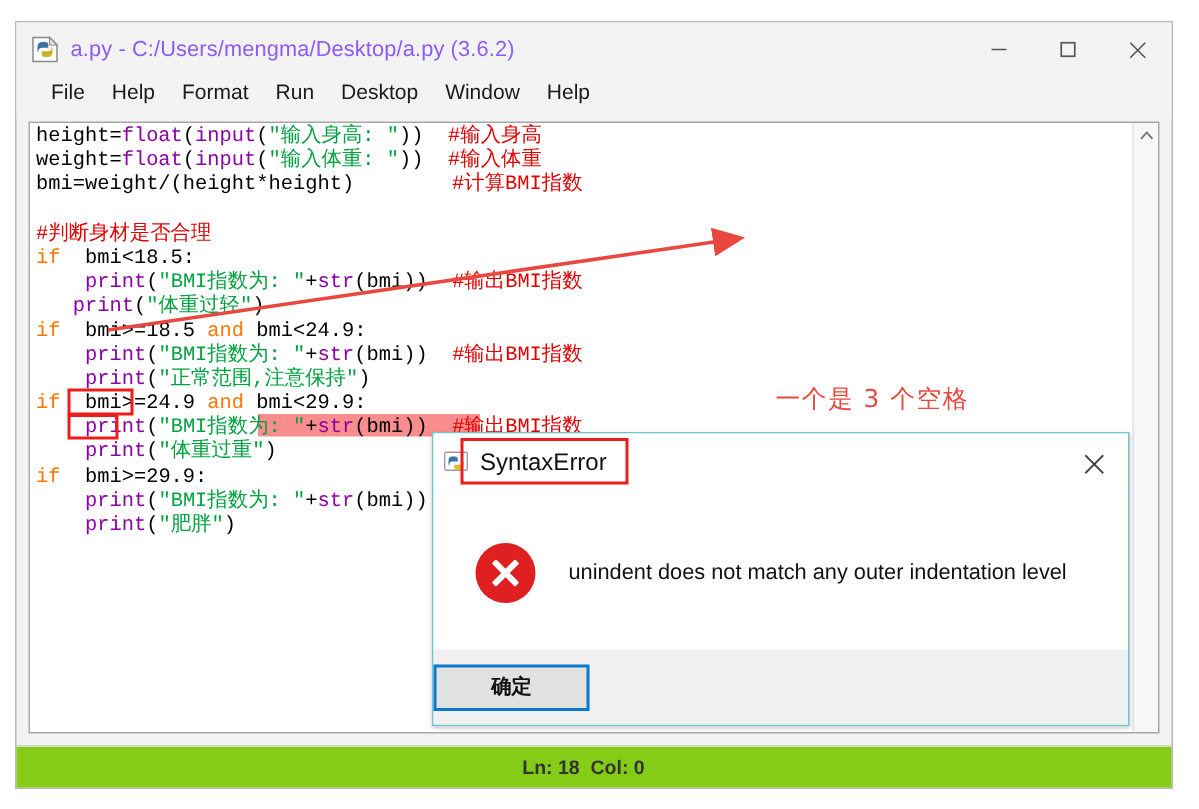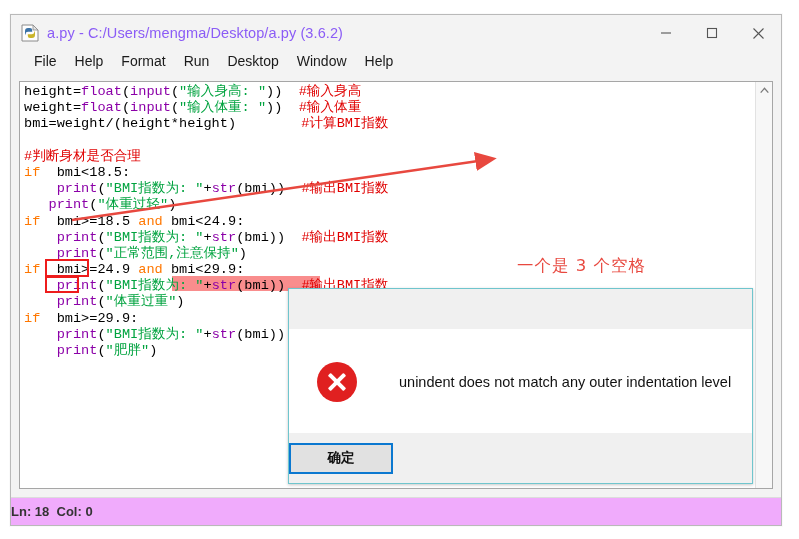--- a/index.html
+++ b/index.html
@@ -87,23 +87,23 @@
 
   
   .vscroll{
     position:absolute;right:0;top:0;width:17px;bottom:0;background:#f7f7f7;
     border-left:1px solid #e2e2e2;box-sizing:border-box;
   }
   .vsarrow{height:17px;display:flex;align-items:center;justify-content:center;}
 
   
   .statusbar{
-    position:absolute;left:0;right:0;bottom:0;height:28px;background:#f0abfc;
+    position:absolute;left:0;right:0;bottom:0;height:28px;background:#84cc16;
     border-top:1px solid #dcdcdc;display:flex;align-items:center;
-    justify-content:flex-start;box-sizing:border-box;margin-top:32px;
+    justify-content:center;box-sizing:border-box;margin-top:32px;
   }
   .statusbar .st{
     font-size:13px;color:#333;padding-right:14px;white-space:pre;font-weight:bold;
   }
 
   
   .dialog{
     position:absolute;left:288px;top:288px;width:465px;height:196px;
     background:#f0f0f0;border:1px solid #6fc5cd;box-sizing:border-box;
     box-shadow:0 1px 3px rgba(0,0,0,0.22);
@@ -118,21 +118,21 @@
   .dlg-titlebox{
     position:absolute;left:18px;top:3px;width:112px;height:31px;
     border:2px solid #ee1c1c;box-sizing:border-box;
   }
   .dlg-close{
     position:absolute;right:8px;top:7px;width:30px;height:26px;
     display:flex;align-items:center;justify-content:center;
   }
   .dlg-body{
     position:absolute;left:0;right:0;top:40px;height:105px;background:#fff;
-    display:flex;align-items:center;gap:20px;
+    display:flex;align-items:center;
   }
   .err-icon{
     margin-left:28px;width:40px;height:40px;border-radius:50%;
     background:#e02020;position:relative;flex:none;
   }
   .err-icon:before,.err-icon:after{
     content:"";position:absolute;left:9px;top:18.5px;width:22px;height:4px;
     background:#fff;border-radius:1px;
   }
   .err-icon:before{transform:rotate(45deg);}
@@ -227,20 +227,37 @@
       </div>
     </div>
 
     <div class="statusbar">
       <div class="st">Ln: 18  Col: 0</div>
     </div>
 
   </div>
 
   <div class="dialog">
+    <div class="dlg-title">
+      <div class="dlg-ico">
+        <svg width="18" height="18" viewBox="0 0 18 18">
+          <rect x="0.5" y="1.5" width="15" height="12" rx="1" fill="#fff" stroke="#9a9a9a" stroke-width="0.9"></rect>
+          <path d="M3 7 a2.6 2.6 0 0 1 2.6-2.6 h1.7 a1.9 1.9 0 0 1 1.9 1.9 v1.4 h-3.6 a2 2 0 0 0-2 2 v0.9 a2.2 2.2 0 0 1-0.6-1.4 z" fill="#3b72a6"></path>
+          <path d="M13 10.5 a2.6 2.6 0 0 1 -2.6 2.6 h-1.7 a1.9 1.9 0 0 1 -1.9-1.9 v-1.4 h3.6 a2 2 0 0 0 2-2 v-0.9 a2.2 2.2 0 0 1 0.6 1.4 z" fill="#e8b92b"></path>
+        </svg>
+      </div>
+      <div class="dlg-ttl">SyntaxError</div>
+      <div class="dlg-titlebox"></div>
+      <div class="dlg-close">
+        <svg width="15" height="15" viewBox="0 0 15 15">
+            <line x1="1.5" y1="1.5" x2="13.5" y2="13.5" stroke="#444" stroke-width="1.2"></line>
+            <line x1="13.5" y1="1.5" x2="1.5" y2="13.5" stroke="#444" stroke-width="1.2"></line>
+          </svg>
+      </div>
+    </div>
     <div class="dlg-body">
       <div class="err-icon"></div>
       <div class="err-msg">unindent does not match any outer indentation level</div>
     </div>
     <div class="dlg-foot">
       <div class="okbtn">确定</div>
     </div>
   </div>
 
 </div>

